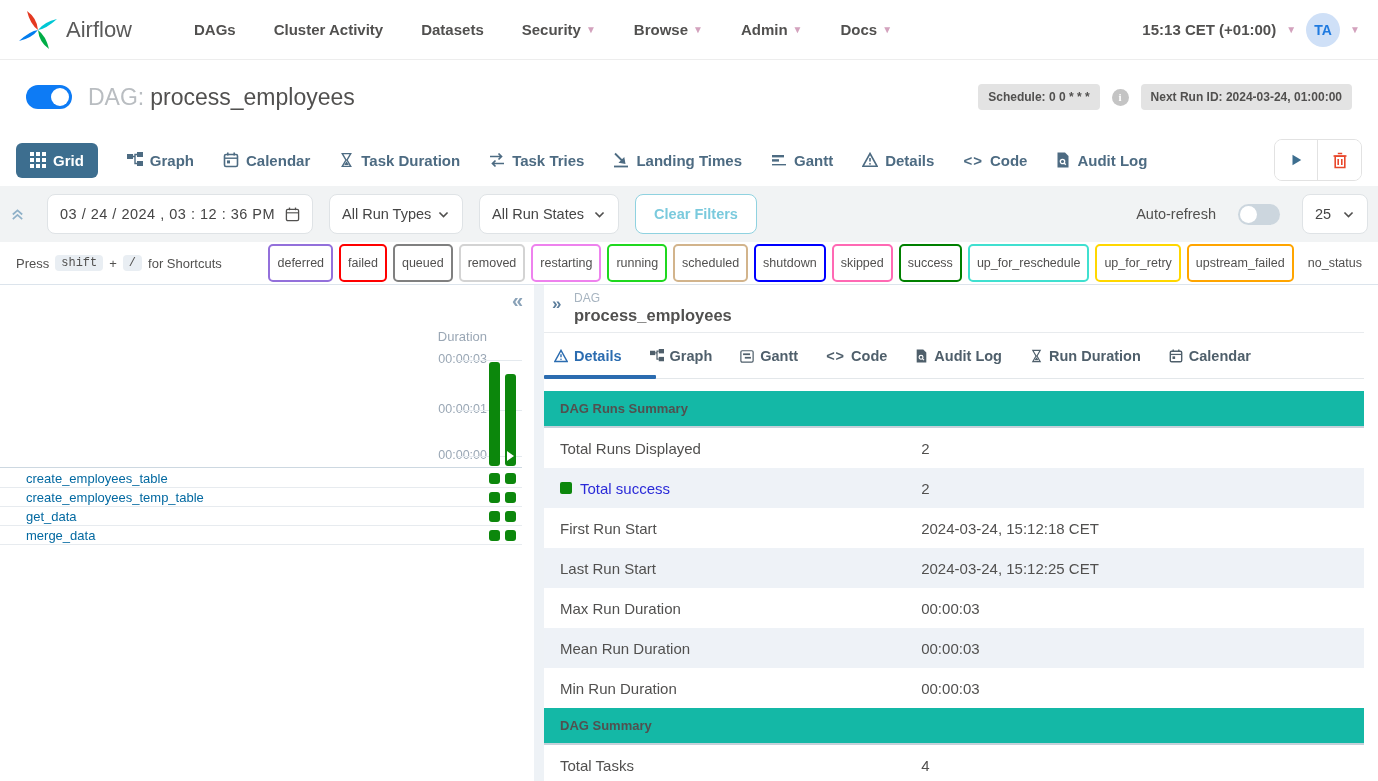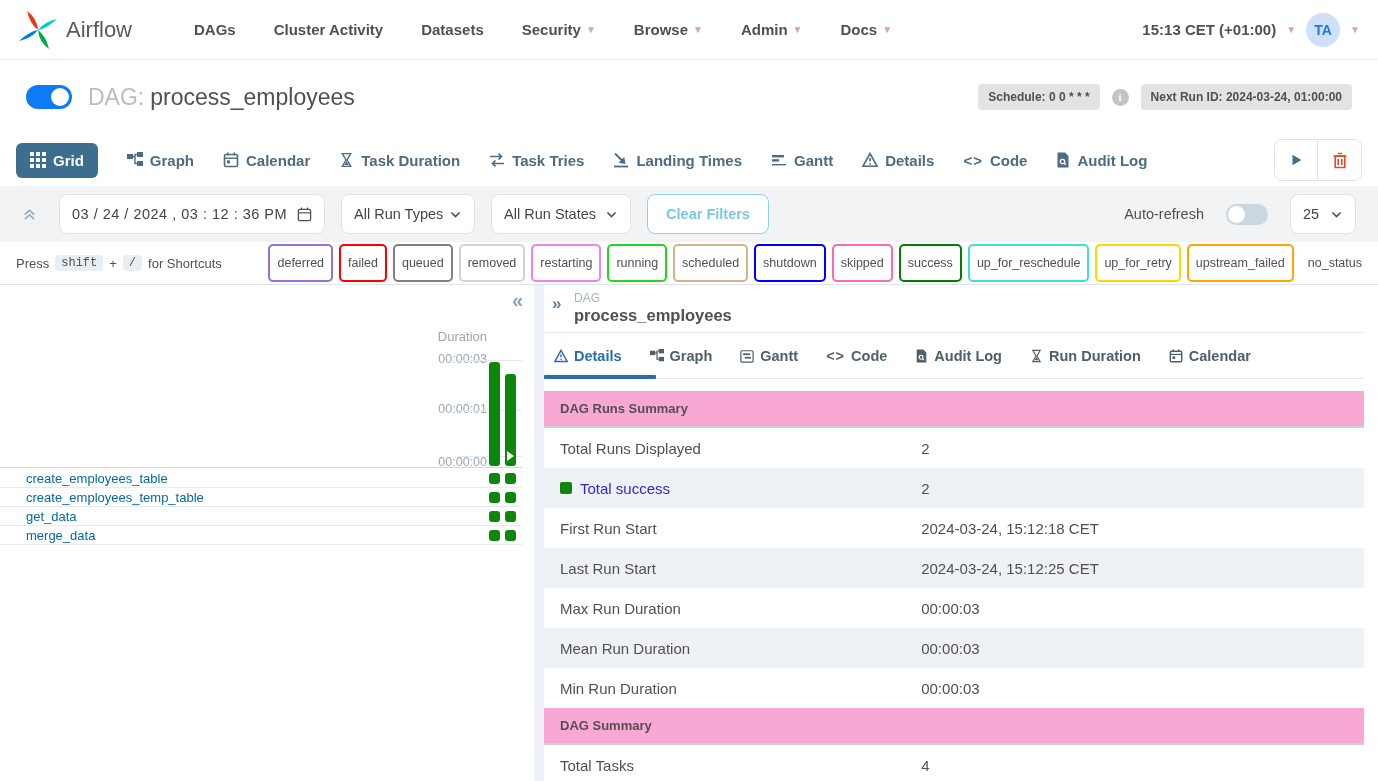--- a/index.html
+++ b/index.html
@@ -36,21 +36,21 @@
   .vtab { display:flex; align-items:center; gap:7px; font-size:15px; font-weight:600; color:#4d6b82; cursor:pointer; }
   .vtab svg, .rtab svg { display:block; }
   .vtab.active { background:#3d6e8f; color:#fff; border-radius:6px; padding:9px 14px; }
   .code-glyph { font-weight:700; letter-spacing:1px; }
   .run-actions { margin-left:auto; display:flex; border:1px solid #e2e2e2; border-radius:8px; overflow:hidden; }
   .run-actions .cell { width:43px; height:40px; display:flex; align-items:center; justify-content:center;
     background:#fff; cursor:pointer; }
   .run-actions .cell:first-child { border-right:1px solid #e2e2e2; }
 
   
-  .filter-bar { height:56px; background:#f1f3f4; display:flex; align-items:center; padding:0 22px; gap:16px; }
+  .filter-bar { height:56px; background:#f1f3f4; display:flex; align-items:center; padding:0 10px; gap:16px; }
   .collapse-up { color:#8fb0c8; margin-right:6px; cursor:pointer; }
   .input-box { background:#fff; border:1px solid #dfe3e6; border-radius:8px; height:40px;
     display:flex; align-items:center; font-size:14.5px; color:#454545; }
   .date-box { padding:0 12px; gap:10px; letter-spacing:.5px; cursor:pointer; }
   .select-box { padding:0 12px; justify-content:space-between; cursor:pointer; }
   .btn-clear { height:40px; padding:0 18px; border-radius:8px; border:1px solid #8fd2e0;
     background:#fff; color:#7acadd; font-weight:700; font-size:14.5px; cursor:pointer; }
   .filter-right { margin-left:auto; display:flex; align-items:center; gap:22px; }
   .autorefresh-label { font-size:14.5px; }
   .switch-off { width:42px; height:21px; border-radius:11px; background:#ccd6de; position:relative; cursor:pointer; }
@@ -91,21 +91,21 @@
   .dp-expand { position:absolute; left:8px; top:9px; font-size:17px; font-weight:700; color:#5c7d9b; cursor:pointer; }
   .dp-kind { font-size:12px; color:#a7b4c0; }
   .dp-name { font-size:16.5px; font-weight:700; color:#51504f; margin-top:1px; }
   .dp-tabs { position:relative; display:flex; align-items:center; gap:28px; height:46px;
     padding-left:10px; border-bottom:1px solid #e3e7ea; }
   .rtab { display:flex; align-items:center; gap:6px; font-size:14.5px; font-weight:600; color:#4f5f6b; cursor:pointer; }
   .rtab.active { color:#2b6cb0; }
   .dp-underline { position:absolute; left:0; bottom:-1px; width:112px; height:4px; background:#2b6cb0; border-radius:1px; }
 
   .dp-table { margin-top:12px; }
-  .sec-header { background:#f9a8d4; border-bottom:2px solid #c6d1da; padding:10px 16px;
+  .sec-header { background:#14b8a6; border-bottom:2px solid #c6d1da; padding:10px 16px;
     font-size:13px; font-weight:700; color:#51504f; }
   .t-row { display:flex; align-items:center; min-height:40px; font-size:15px; color:#51504f; }
   .t-row.alt { background:#eef2f7; }
   .t-label { width:46%; padding-left:16px; display:flex; align-items:center; gap:8px; }
   .t-value { flex:1; }
   .swatch { width:12px; height:12px; border-radius:2px; display:inline-block; flex:none; }
   .link { color:#2a2ad8; cursor:pointer; }
 </style>
 </head>
 <body>
@@ -341,21 +341,21 @@
   </div>
 </div>
 
 <div class="content">
 
   <div class="grid-panel">
     <span class="collapse-left">«</span>
     <span class="axis-label" style="top:44px; font-size:13px;">Duration</span>
     <span class="axis-label" style="top:67px;">00:00:03</span>
     <span class="axis-label" style="top:117px;">00:00:01</span>
-    <span class="axis-label" style="top:170px;">00:00:00</span>
+    <span class="axis-label" style="top:163px;">00:00:00</span>
     <span class="gridline" style="top:75px;"></span>
     <span class="gridline" style="top:125px;"></span>
     <span class="gridline" style="top:171px;"></span>
     <span class="bar" style="left: 489px; top: 77px; height: 104px; background: rgb(12, 135, 12);"></span>
     <span class="bar" style="left: 505px; top: 89px; height: 92px; background: rgb(12, 135, 12);"></span>
     <span class="bar-marker"></span>
     <span class="chart-baseline"></span>
     <div class="task-rows">
       <div class="task-row">
         <span>create_employees_table</span>

